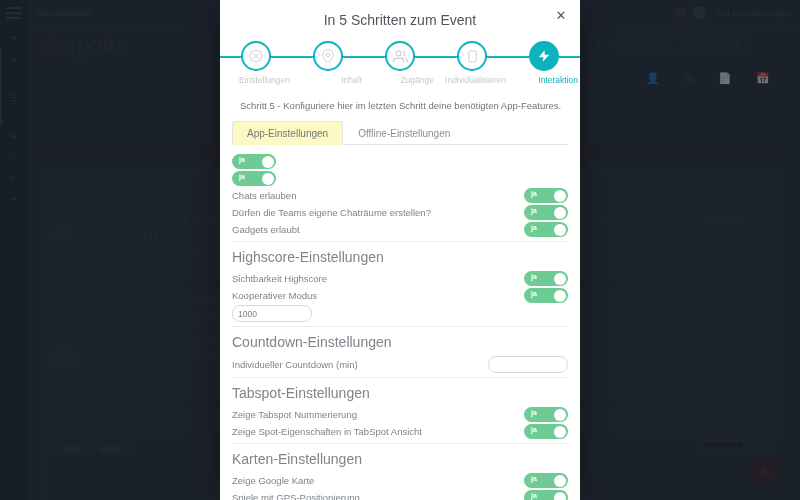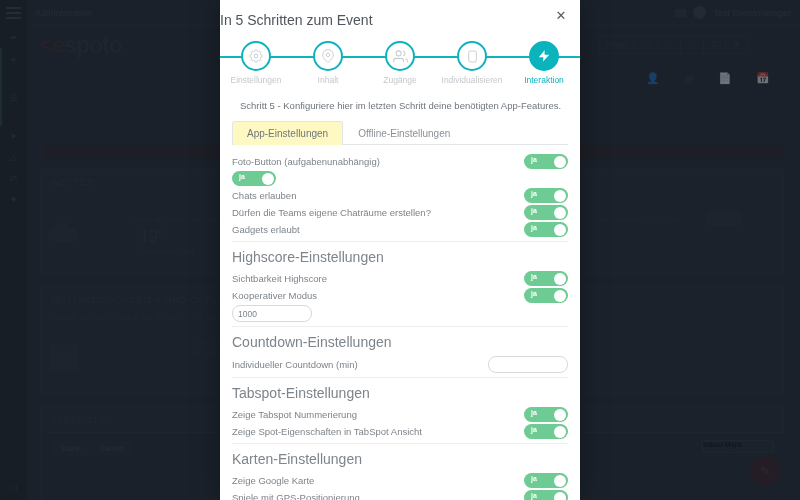--- a/index.html
+++ b/index.html
@@ -140,36 +140,36 @@
     background: #ffffff;
     box-shadow: 0 0 26px rgba(0,0,0,0.35);
     overflow: hidden;
   }
   .modal-close {
     position: absolute; right: 11px; top: 8px;
     width: 16px; height: 16px; line-height: 16px; text-align: center;
     color: #555c63; font-size: 13px; cursor: pointer;
   }
   .modal-title {
-    text-align: left; padding: 12px 0 0 0;
+    text-align: center; padding: 12px 0 0 0;
     font-size: 14px; color: #4e555c; font-weight: normal;
   }
 
   
   .stepper {
     position: relative; height: 58px; margin-top: 10px;
   }
   .stepper-line {
     position: absolute; left: 0; right: 0; top: 18px; height: 2px; background: #0fb3bd;
   }
   .steps {
     position: absolute; left: 0; right: 0; top: 0;
     display: flex; justify-content: space-around;
   }
-  .step { width: 68px; text-align: center; position: relative; }
+  .step { width: 68px; text-align: right; position: relative; }
   .step-circle {
     width: 30px; height: 30px; border-radius: 50%;
     background: #fff; border: 2px solid #0fb3bd;
     margin: 3px auto 0; display: flex; align-items: center; justify-content: center;
     color: #c9cdd1;
   }
   .step.active .step-circle { background: #0bb3bd; border-color: #0bb3bd; color: #fff; }
   .step-label {
     margin-top: 4px; font-size: 8.5px; color: #c4c8cc;
   }
@@ -385,21 +385,20 @@
 
   <div class="modal-desc">Schritt 5 - Konfiguriere hier im letzten Schritt deine benötigten App-Features.</div>
 
   <div class="tabs">
     <div class="tab active">App-Einstellungen</div>
     <div class="tab">Offline-Einstellungen</div>
   </div>
 
   <div class="settings" id="settings-list">
       <div class="srow">
-        <div class="srow-label">Foto-Button (aufgabenunabhängig)</div>
         <div class="toggle on">
           <span class="txt">ja</span>
           <span class="knob"></span>
         </div>
       </div>
       <div class="srow">
         <div class="toggle on">
           <span class="txt">ja</span>
           <span class="knob"></span>
         </div>

